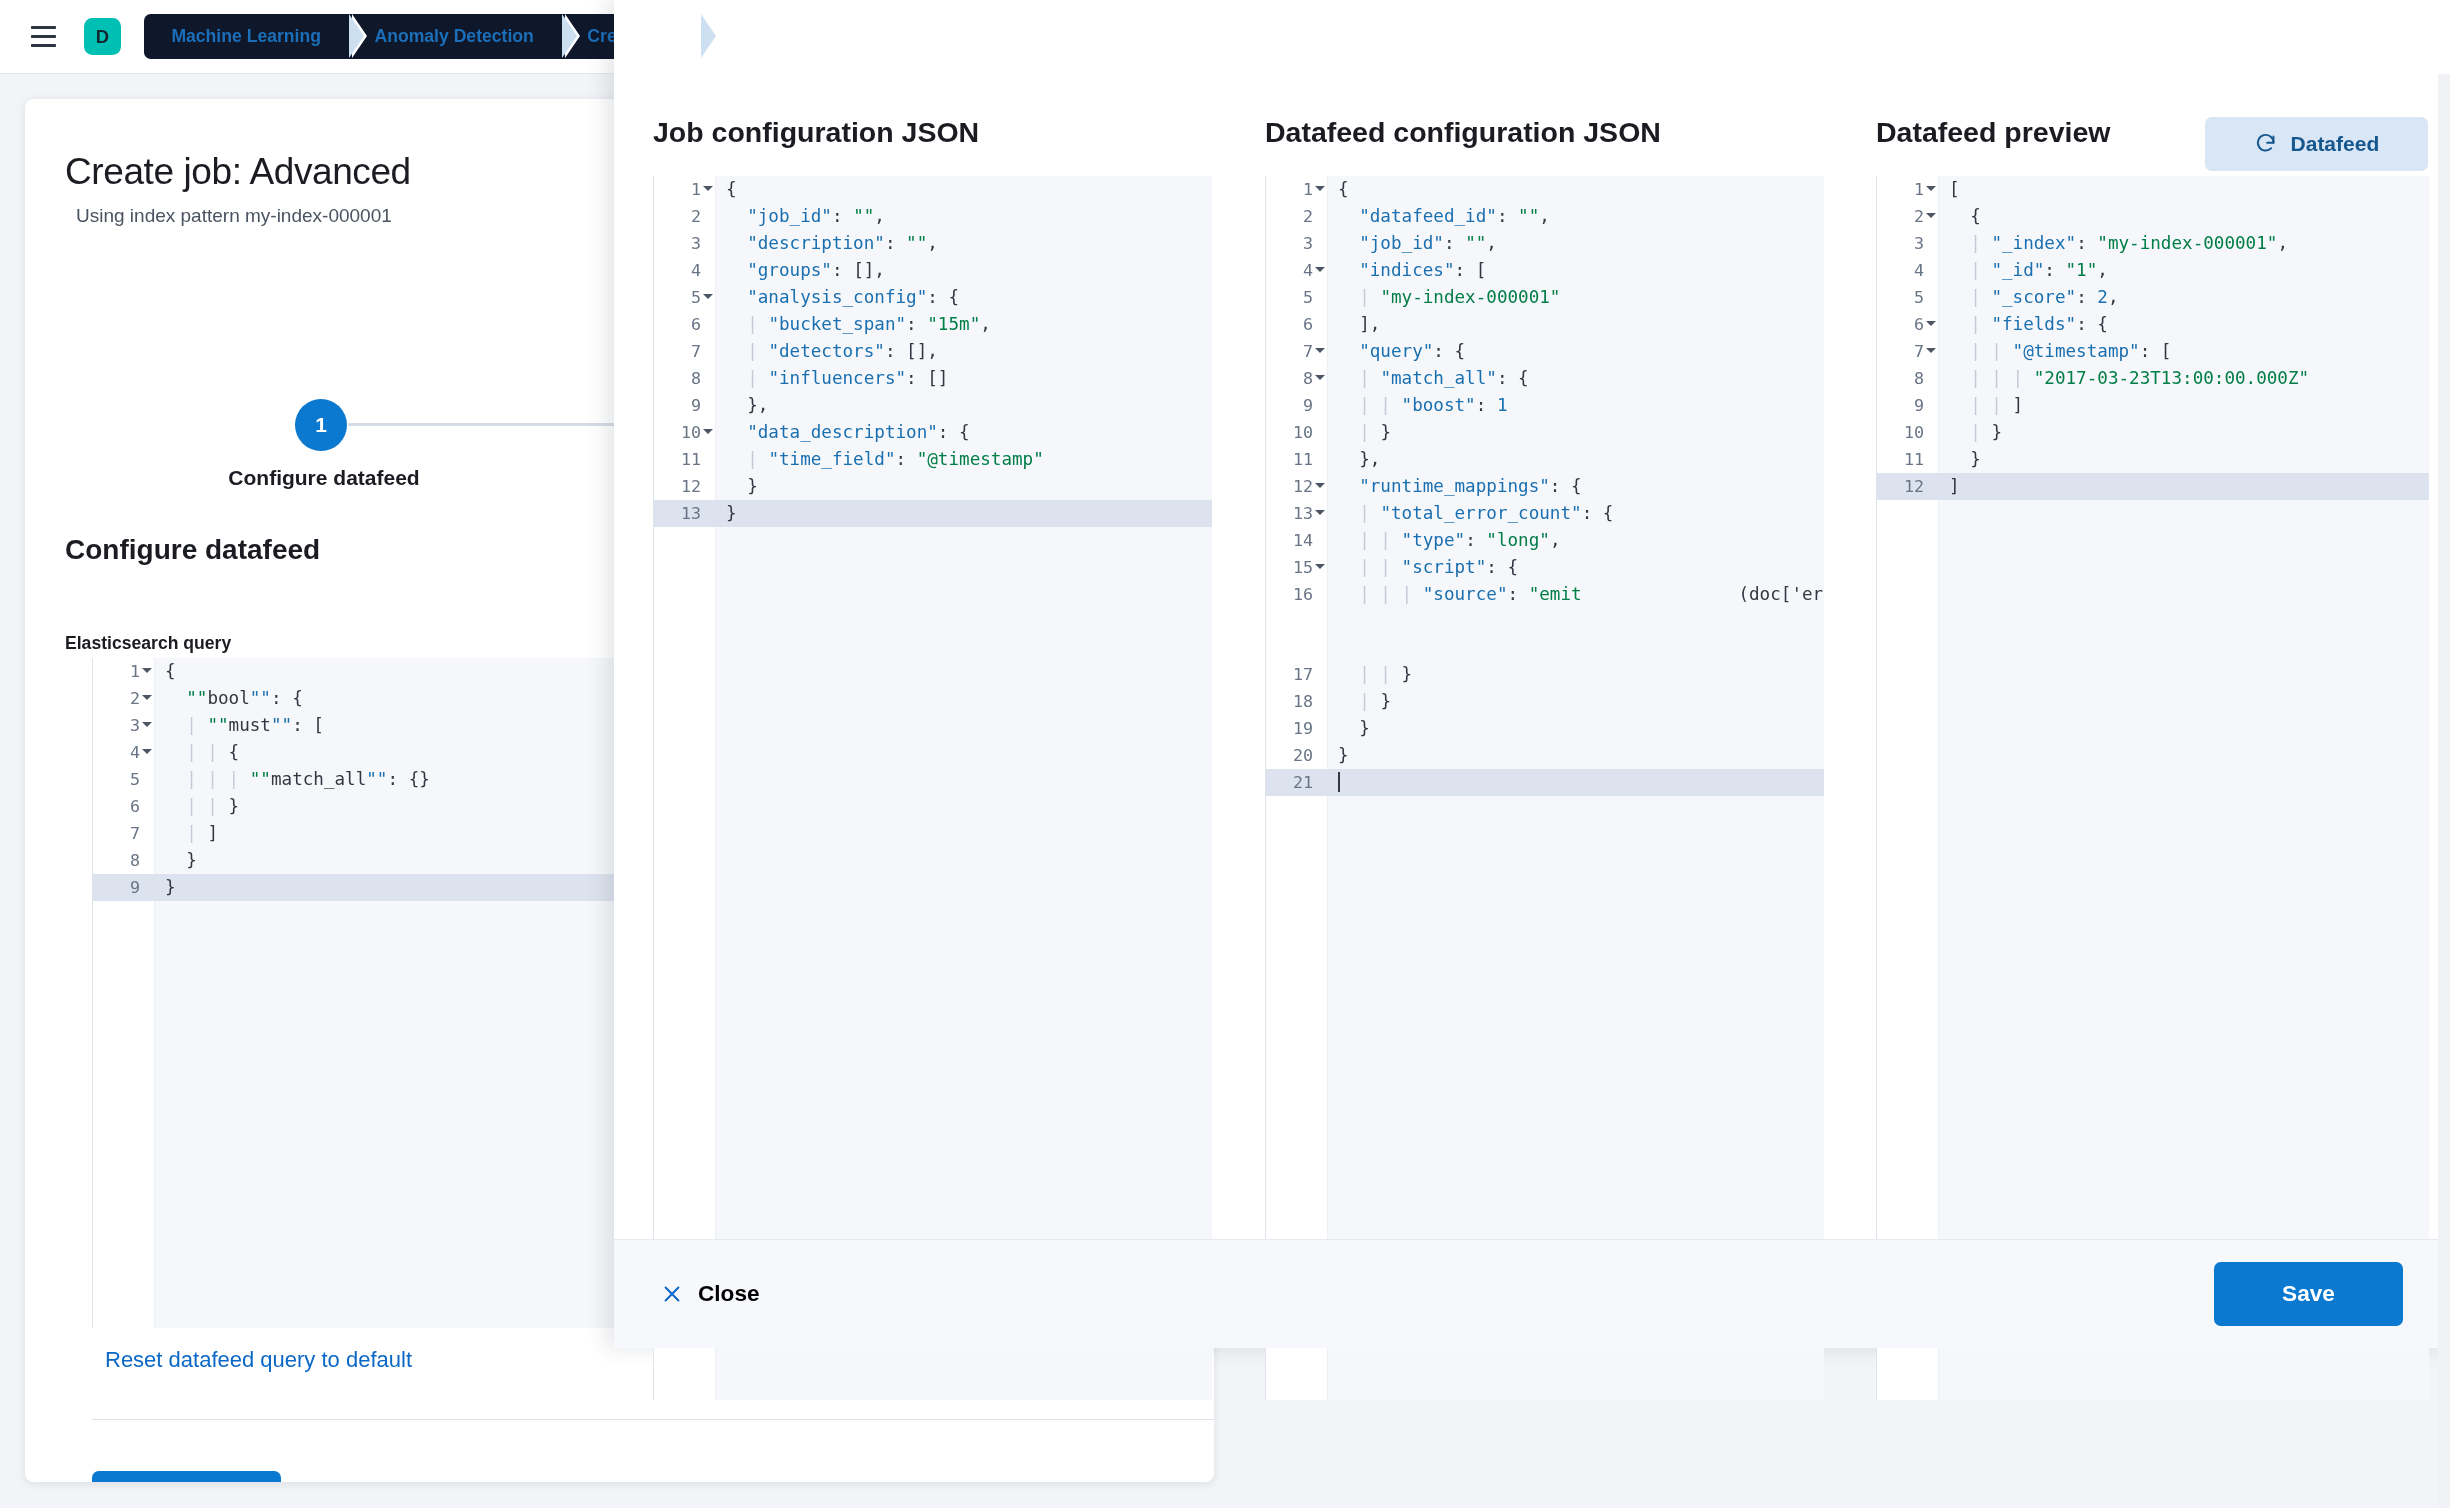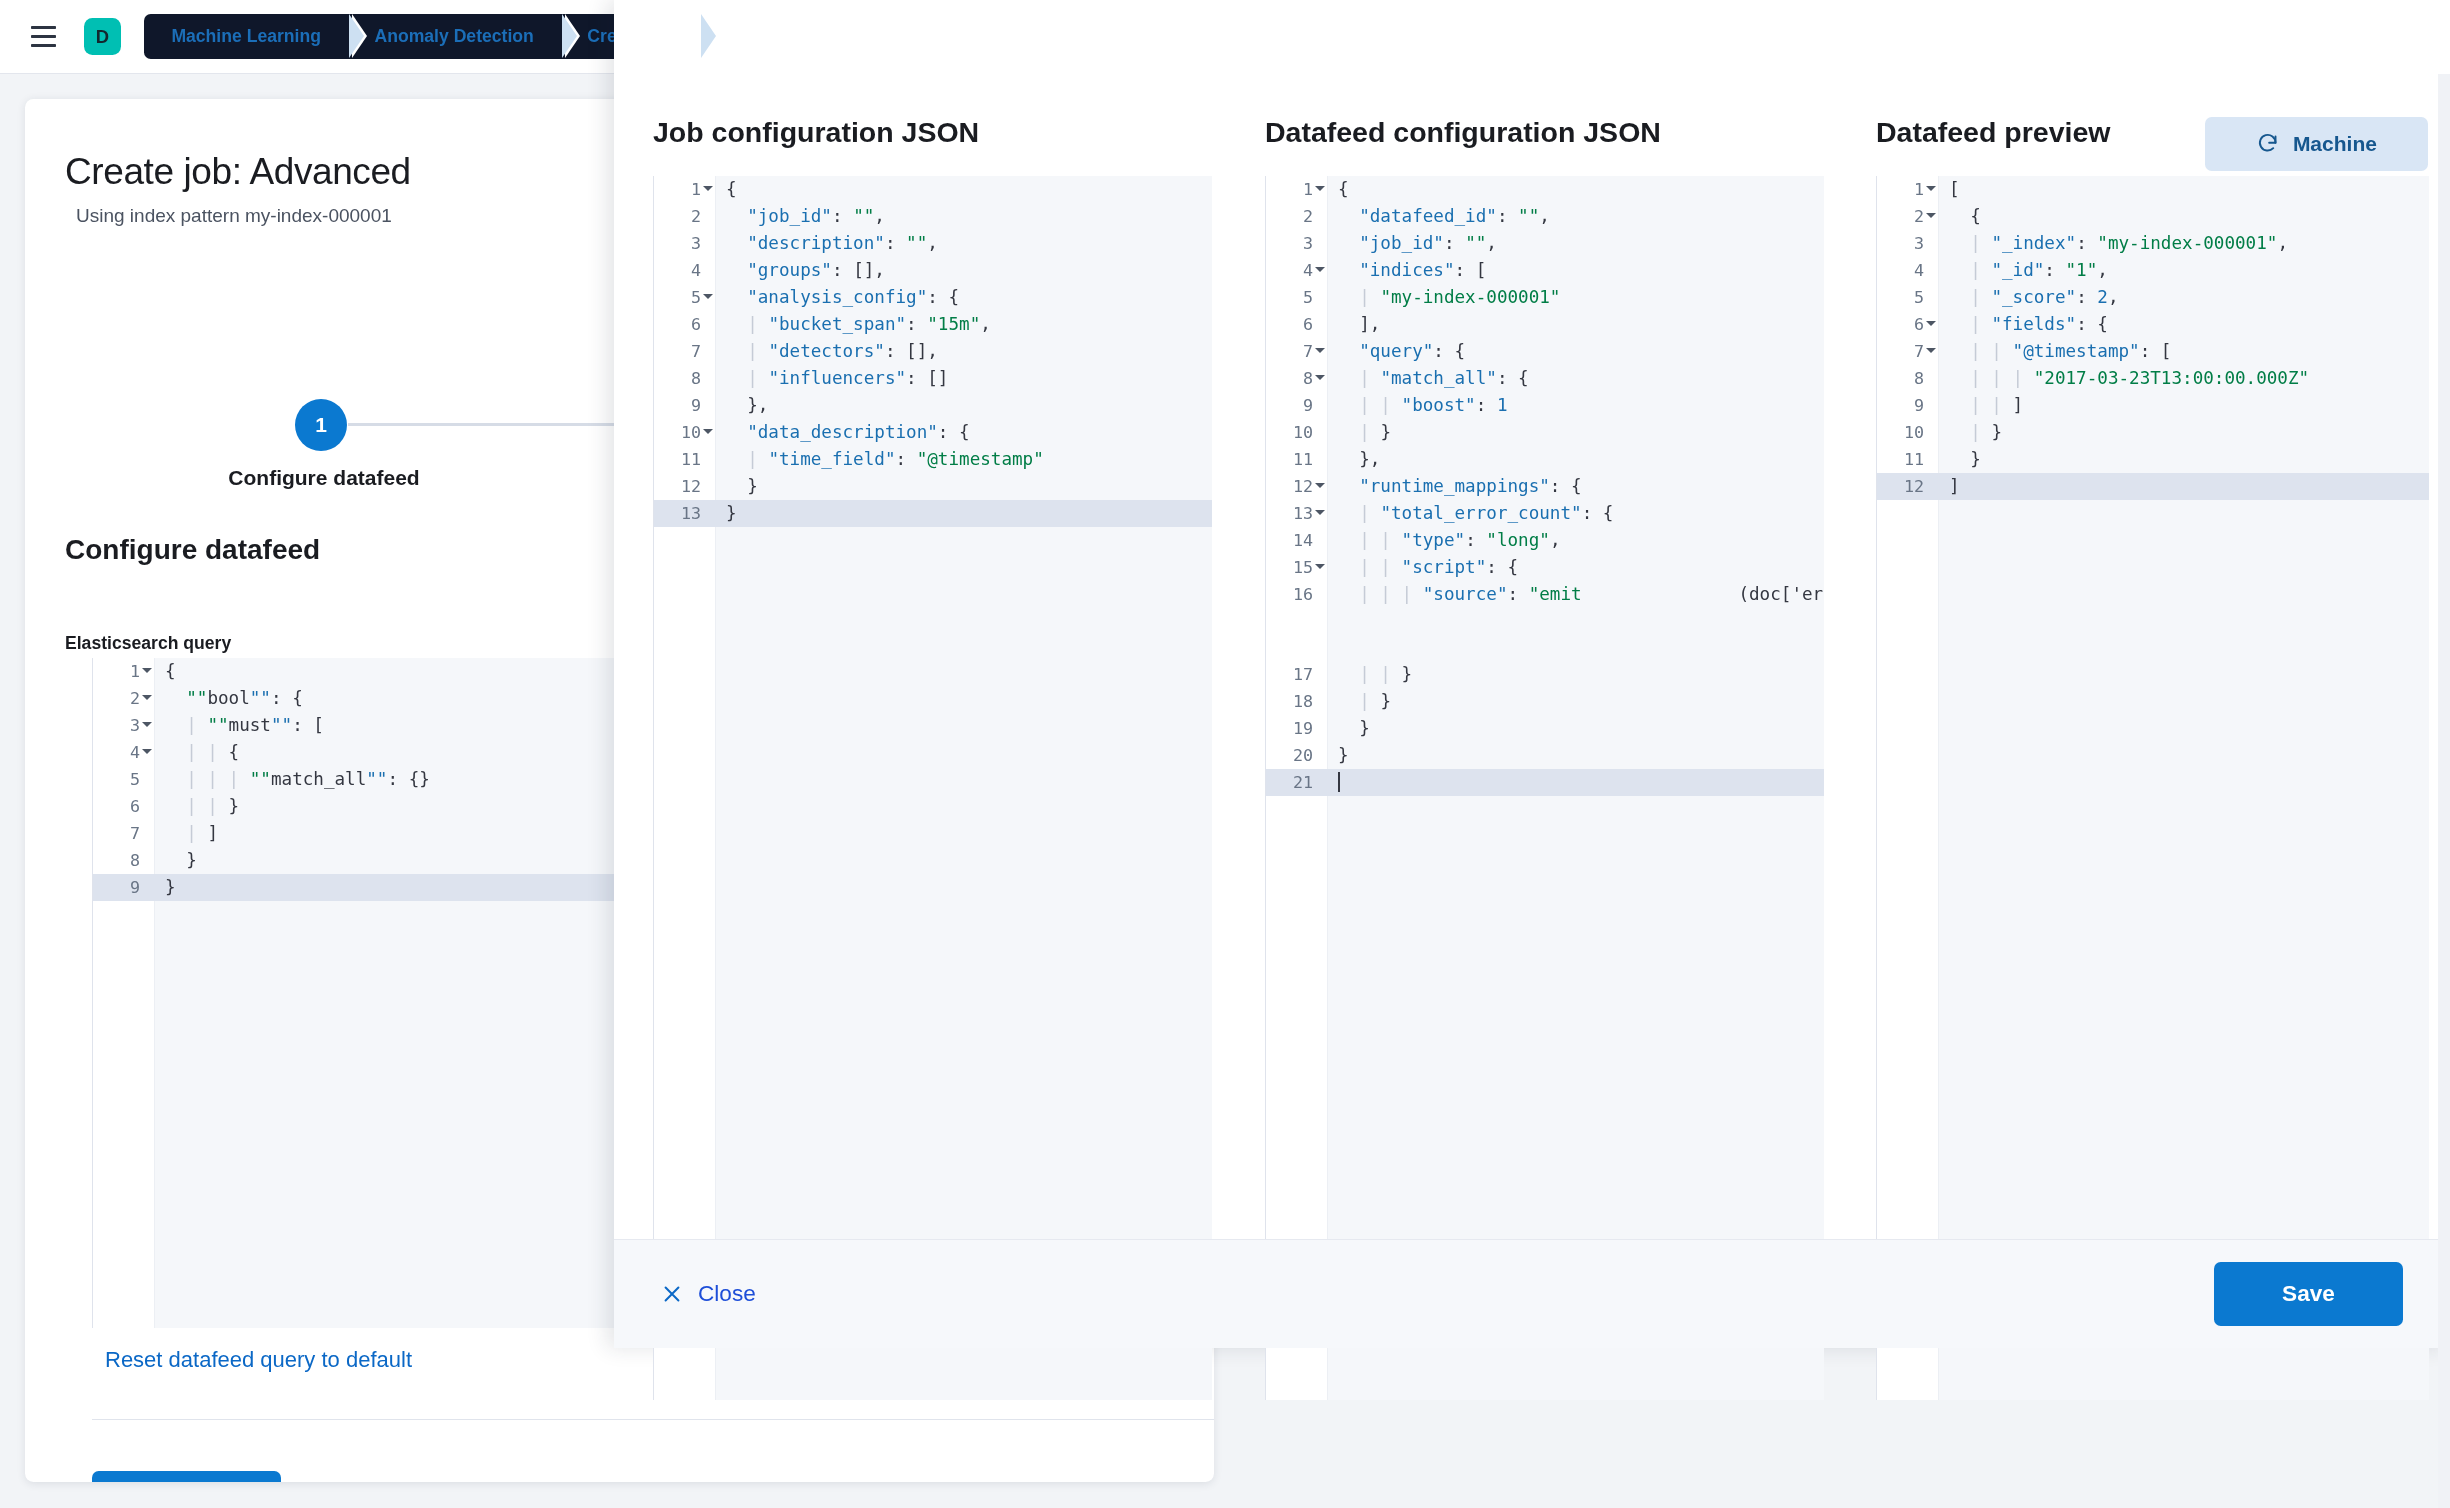--- a/index.html
+++ b/index.html
@@ -143,21 +143,21 @@
     font-family:"Liberation Sans", sans-serif;
   }
 
   .flyout-footer {
     position:absolute; left:0; bottom:0; width: 1836px; height: 109px;
     background:#f6f8fb; border-top: 0.8px solid #e6e9f0;
     display:flex; align-items:center; justify-content:space-between;
     padding: 0 47px;
   }
   .close-btn { display:flex; align-items:center; gap: 15px; font-size: 22.6px;
-    font-weight: 400; color:#1d4ed8; cursor:pointer; background:none; border:none;
+    font-weight: 700; color:#000000; cursor:pointer; background:none; border:none;
     font-family:"Liberation Sans", sans-serif; }
   .btn-save {
     width: 189px; height: 64px; background:#0b79d0; color:#fff; border:none;
     border-radius: 6.7px; font-size: 22.6px; font-weight: 700; cursor:pointer;
     font-family:"Liberation Sans", sans-serif;
   }
 
   
   .right-scrollbar {
     position:absolute; right:0; top: 74px; width: 11.7px; height: 1435px;
@@ -420,21 +420,21 @@
     </div>
 
     <div class="col" id="col-preview">
       <div class="col-title" style="left:0">Datafeed preview</div>
     </div>
     <button class="btn-refresh">
       <svg width="23.4" height="23.4" viewBox="0 0 24 24">
         <path d="M20 11a8 8 0 1 0-2.3 5.6" stroke="#16578e" stroke-width="2" fill="none" stroke-linecap="round"></path>
         <path d="M20 4.5 L20 11 L13.5 11" stroke="#16578e" stroke-width="2" fill="none" stroke-linecap="round" stroke-linejoin="round"></path>
       </svg>
-      <span>Machine</span>
+      <span>Datafeed</span>
     </button>
     <div class="editor" id="preview-editor">
       <div class="gutter"></div>
       <div class="code-body">
           <div class="code-line" style="height:27px">
             <span class="ln">1</span>
             <span class="fold"></span>
             <div class="code-text"><span class="g"></span><span class="p">[</span></div>
           </div>
           <div class="code-line" style="height:27px">

